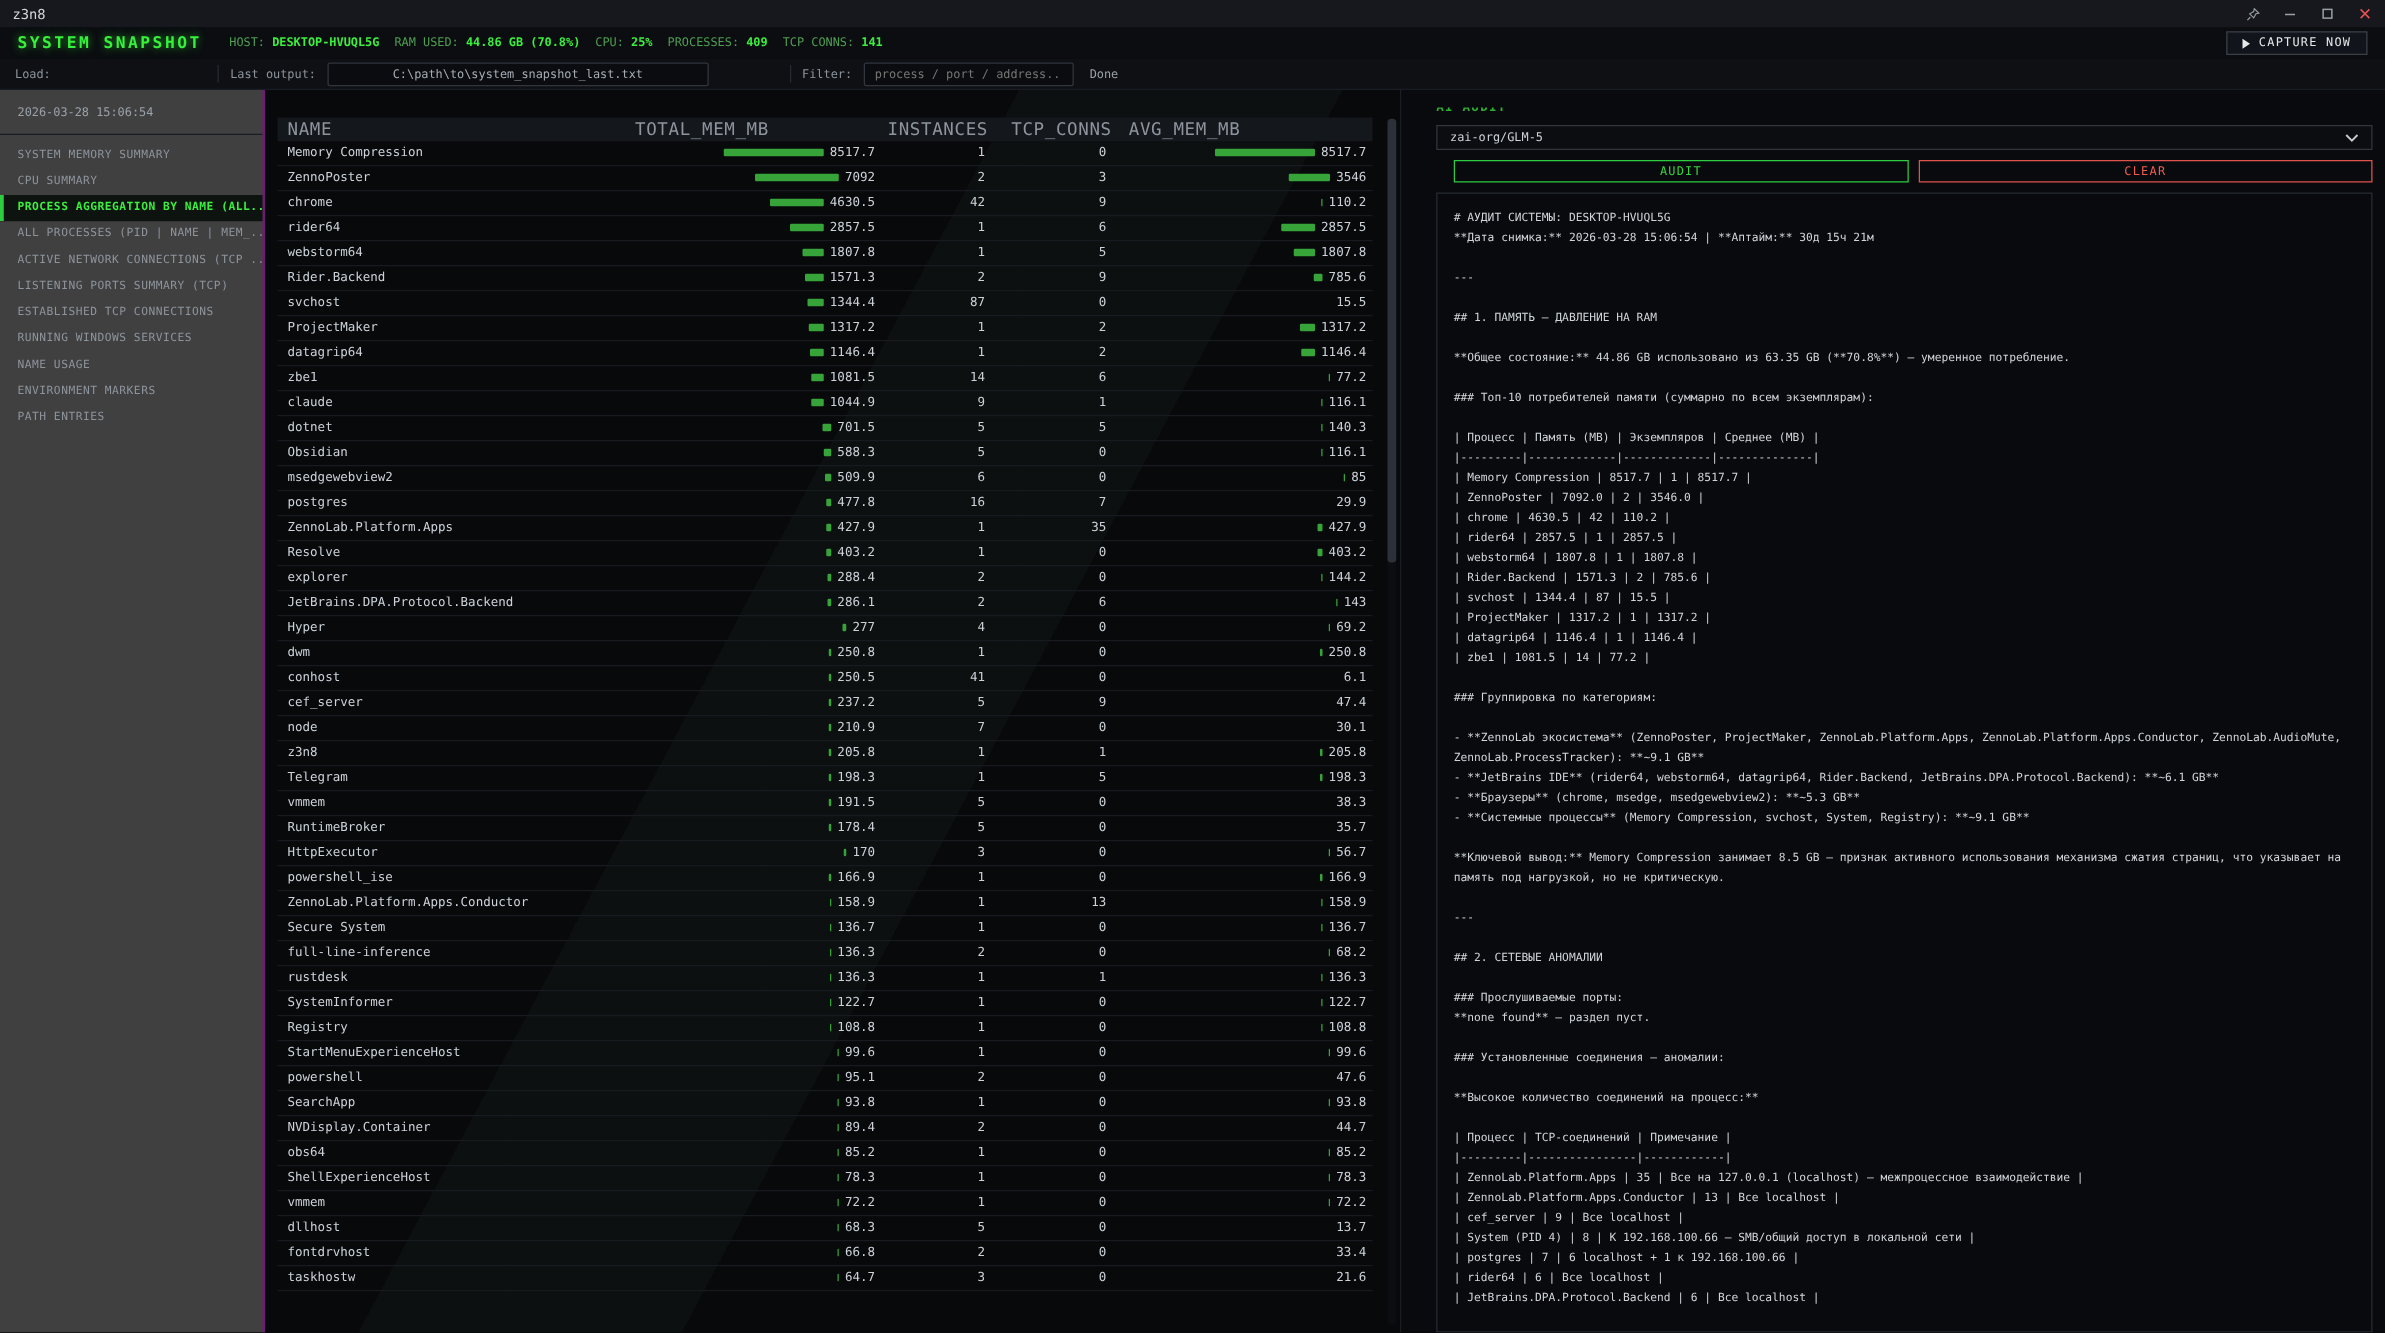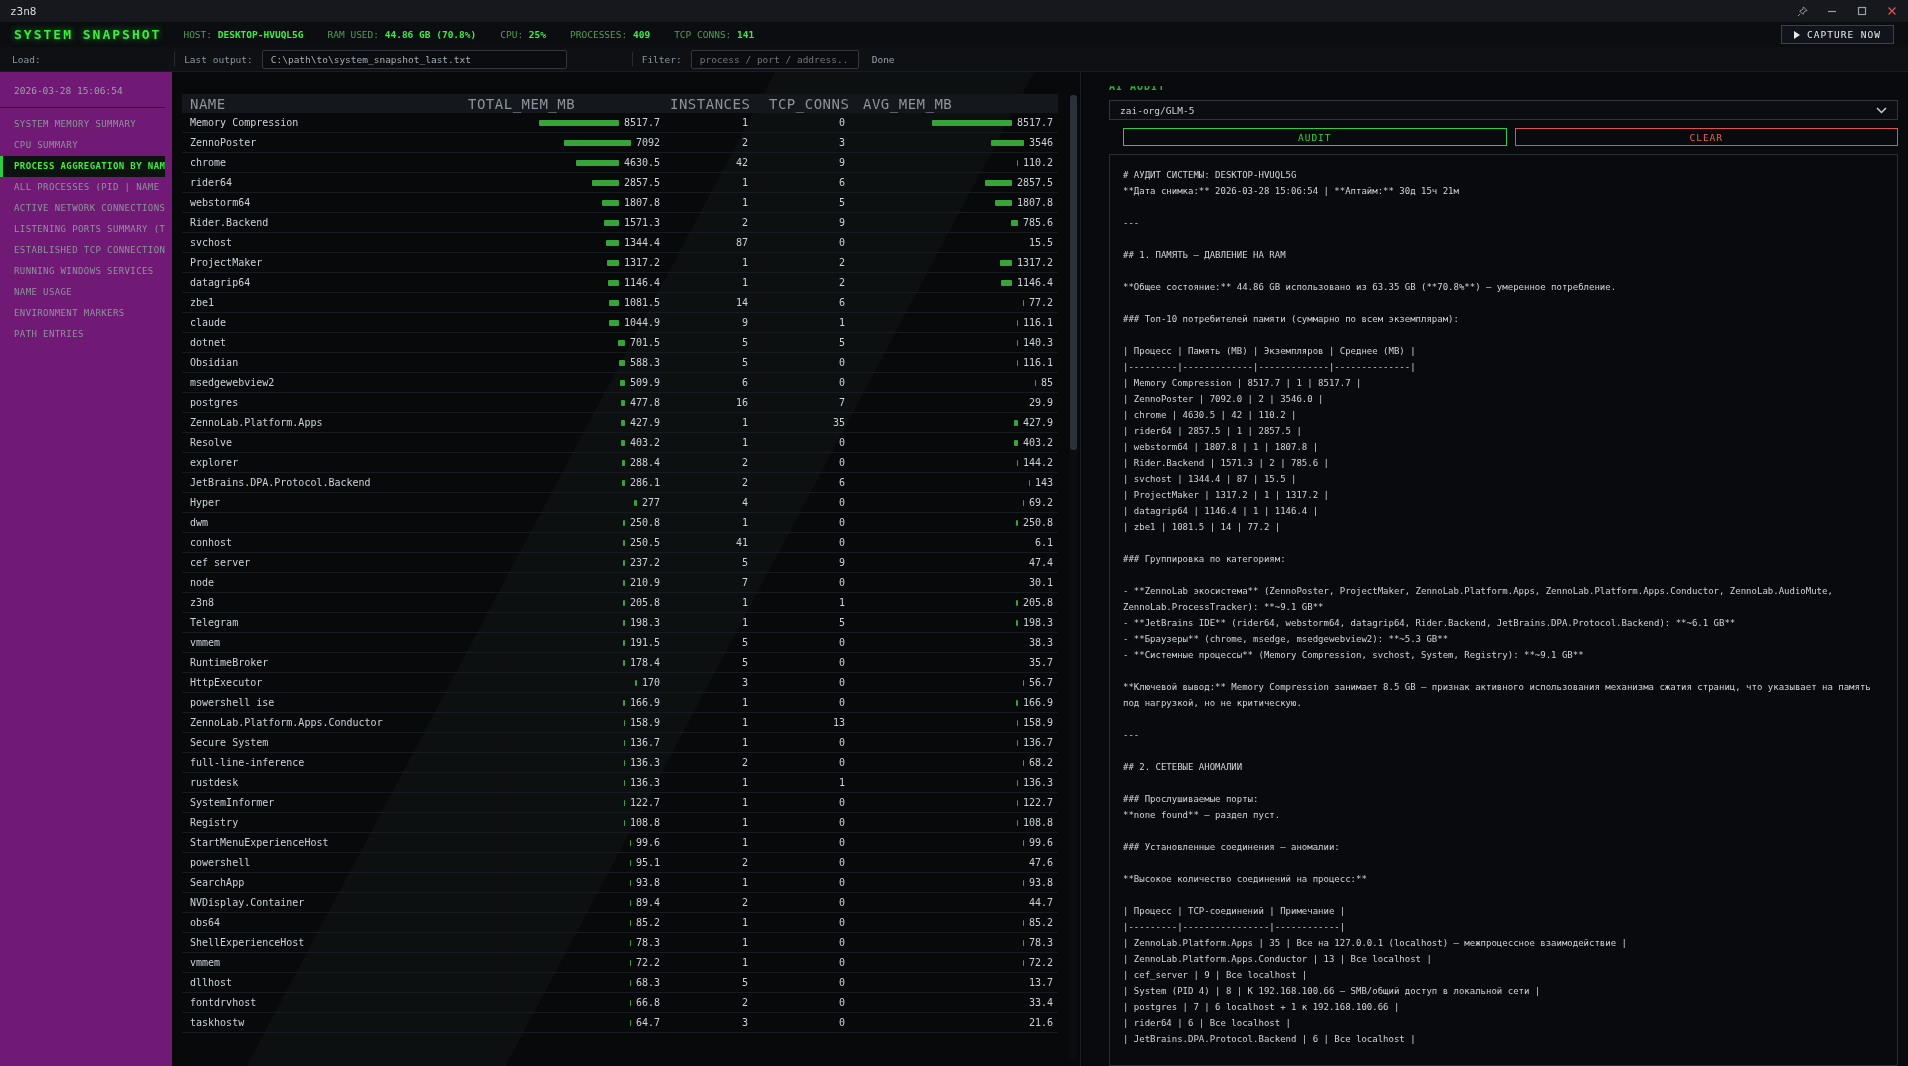--- a/index.html
+++ b/index.html
@@ -8,41 +8,41 @@
 
   
   .titlebar { height:22px; background:#16181d; display:flex; align-items:center; padding:0 10px; }
   .tb-title { font-size:11px; color:#d4d8dc; }
   .tb-controls { margin-left:auto; display:flex; align-items:center; gap:18px; }
   .tb-controls .wicon { width:12px; height:12px; display:flex; align-items:center; justify-content:center; cursor:pointer; }
 
   
   .appbar { height:25px; background:#0b0d10; display:flex; align-items:center; padding:0 14px; gap:22px; }
   .brand { font-size:13px; font-weight:bold; color:#35f13b; letter-spacing:2px; text-shadow:0 0 7px rgba(53,241,59,.65); white-space:nowrap; }
-  .stats { display:flex; gap:24px; align-items:center; }
+  .stats { display:flex; gap:12px; align-items:center; }
   .stat { font-size:9.5px; white-space:nowrap; }
   .stat .lb { color:#4f9e52; }
   .stat .vl { color:#3bee3f; font-weight:bold; }
   .capture { margin-left:auto; display:flex; align-items:center; gap:7px; border:1px solid #3c4148; color:#e6e8ea; font-size:9.5px; letter-spacing:1px; padding:3px 12px; background:#11141a; cursor:pointer; }
   .play { width:0; height:0; border-left:6px solid #e6e8ea; border-top:4px solid transparent; border-bottom:4px solid transparent; }
 
   
   .toolbar { height:25px; background:#0e1014; display:flex; align-items:center; font-size:9.5px; color:#8d949c; padding:0 12px; gap:9px; border-bottom:1px solid #191d23; }
   .btn { border:1px solid #40454d; color:#d6dade; padding:2px 11px; font-family:inherit; font-size:9.5px; background:transparent; cursor:pointer; white-space:nowrap;margin-top:48px; }
   .tinput { background:#0a0c0f; border:1px solid #31363e; color:#a7adb4; font-family:inherit; font-size:9.5px; padding:3px 8px; border-radius:2px; }
-  #last-output { width:305px; }
+  #last-output { width:305px;text-align:center; }
   #conn-filter { width:168px; }
   .sep { width:1px; height:14px; background:#262b32; }
   .done { color:#9aa1a8; margin-left:4px; }
 
   
   .main { display:flex; height:994px; }
 
   
-  .sidebar { width:172px; flex:none; background:#701a75; border-right:7px solid #701a75; }
+  .sidebar { width:212px; flex:none; background:#404040; border-right:2px solid #701a75; }
   .ts { font-size:9.5px; color:#9aa1a8; padding:13px 14px 11px; border-bottom:1px solid #1a1e24; }
   .sidebar-nav { padding-top:6px; }
   .sitem { font-size:9px; color:#8d949c; padding:0 14px; height:21px; line-height:21px; letter-spacing:.4px; cursor:pointer; white-space:nowrap; overflow:hidden; }
   .sitem.active { color:#3bee3f; background:#0d130e; box-shadow:inset 3px 0 0 #2ecc40; font-weight:bold; }
 
   
   .tablearea { width:908px; flex:none; position:relative; padding:22px 0 0 10px; background:#08090b; }
   .tablearea::before { content:""; position:absolute; inset:0; pointer-events:none;
      background:linear-gradient(118deg, transparent 42%, rgba(120,160,130,0.045) 42%, rgba(120,160,130,0.045) 60%, transparent 60%); }
   .tfilter-row { display:flex; align-items:center; margin-bottom:10px; position:relative; }

